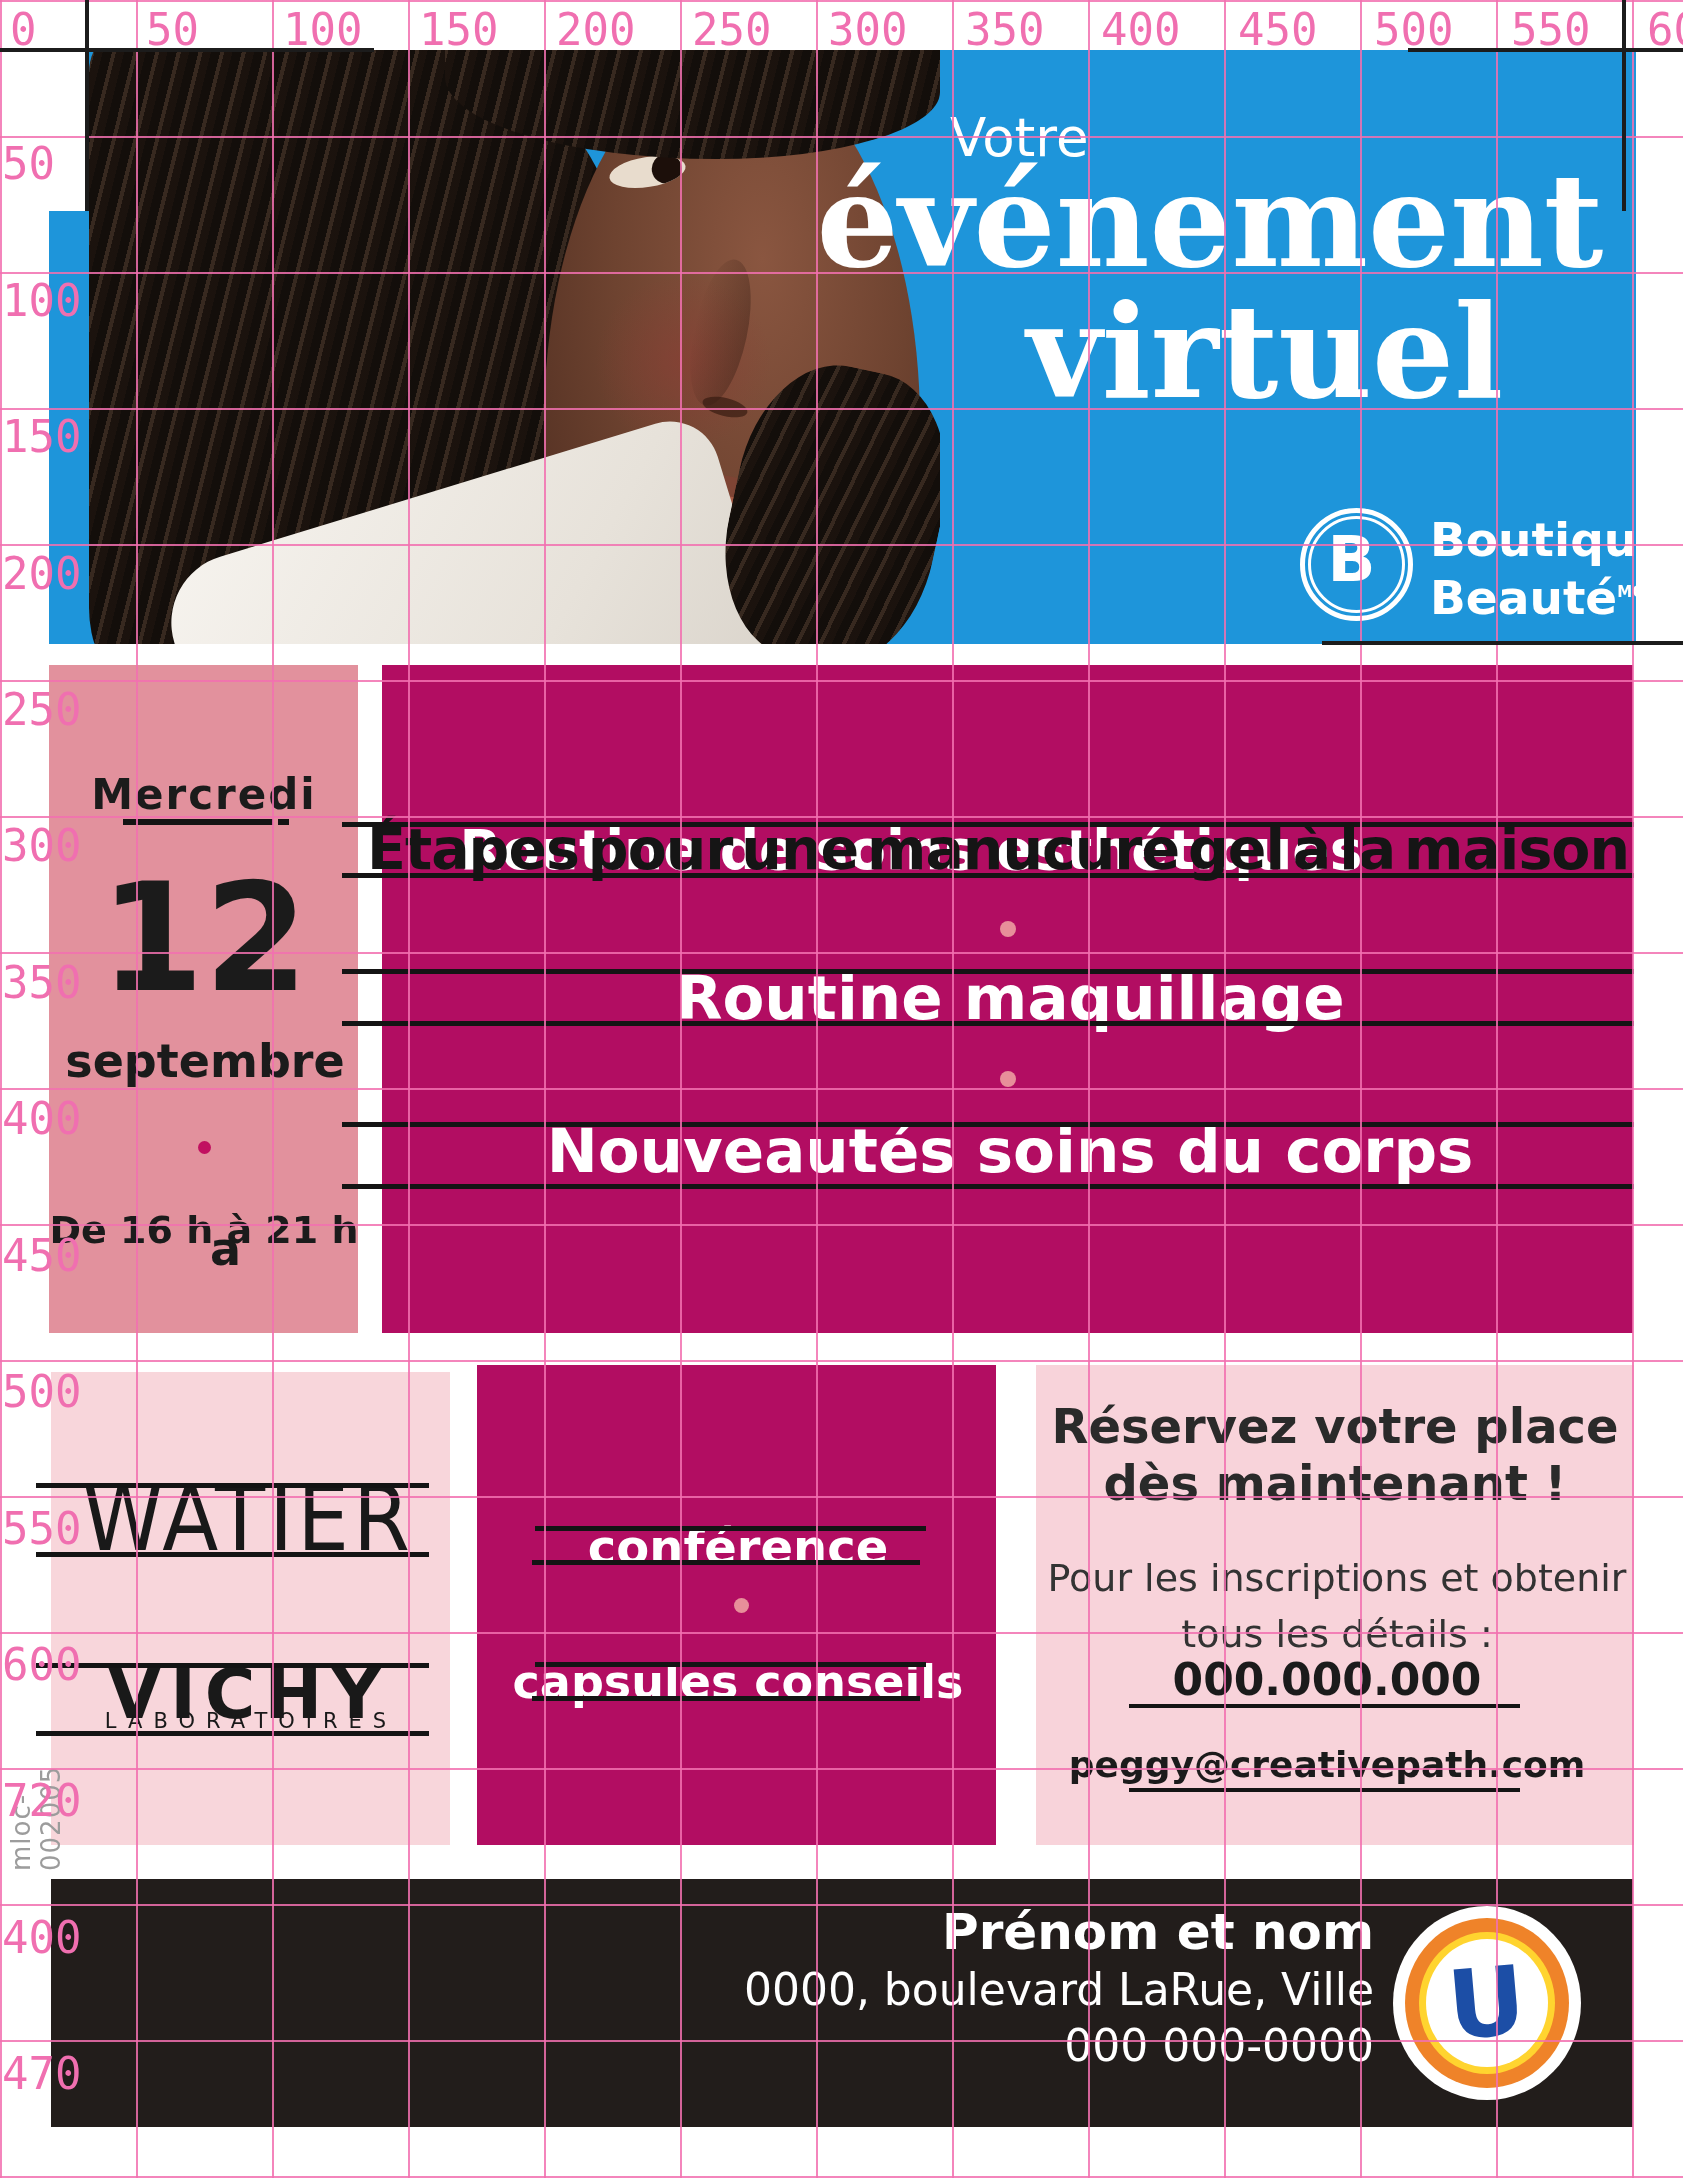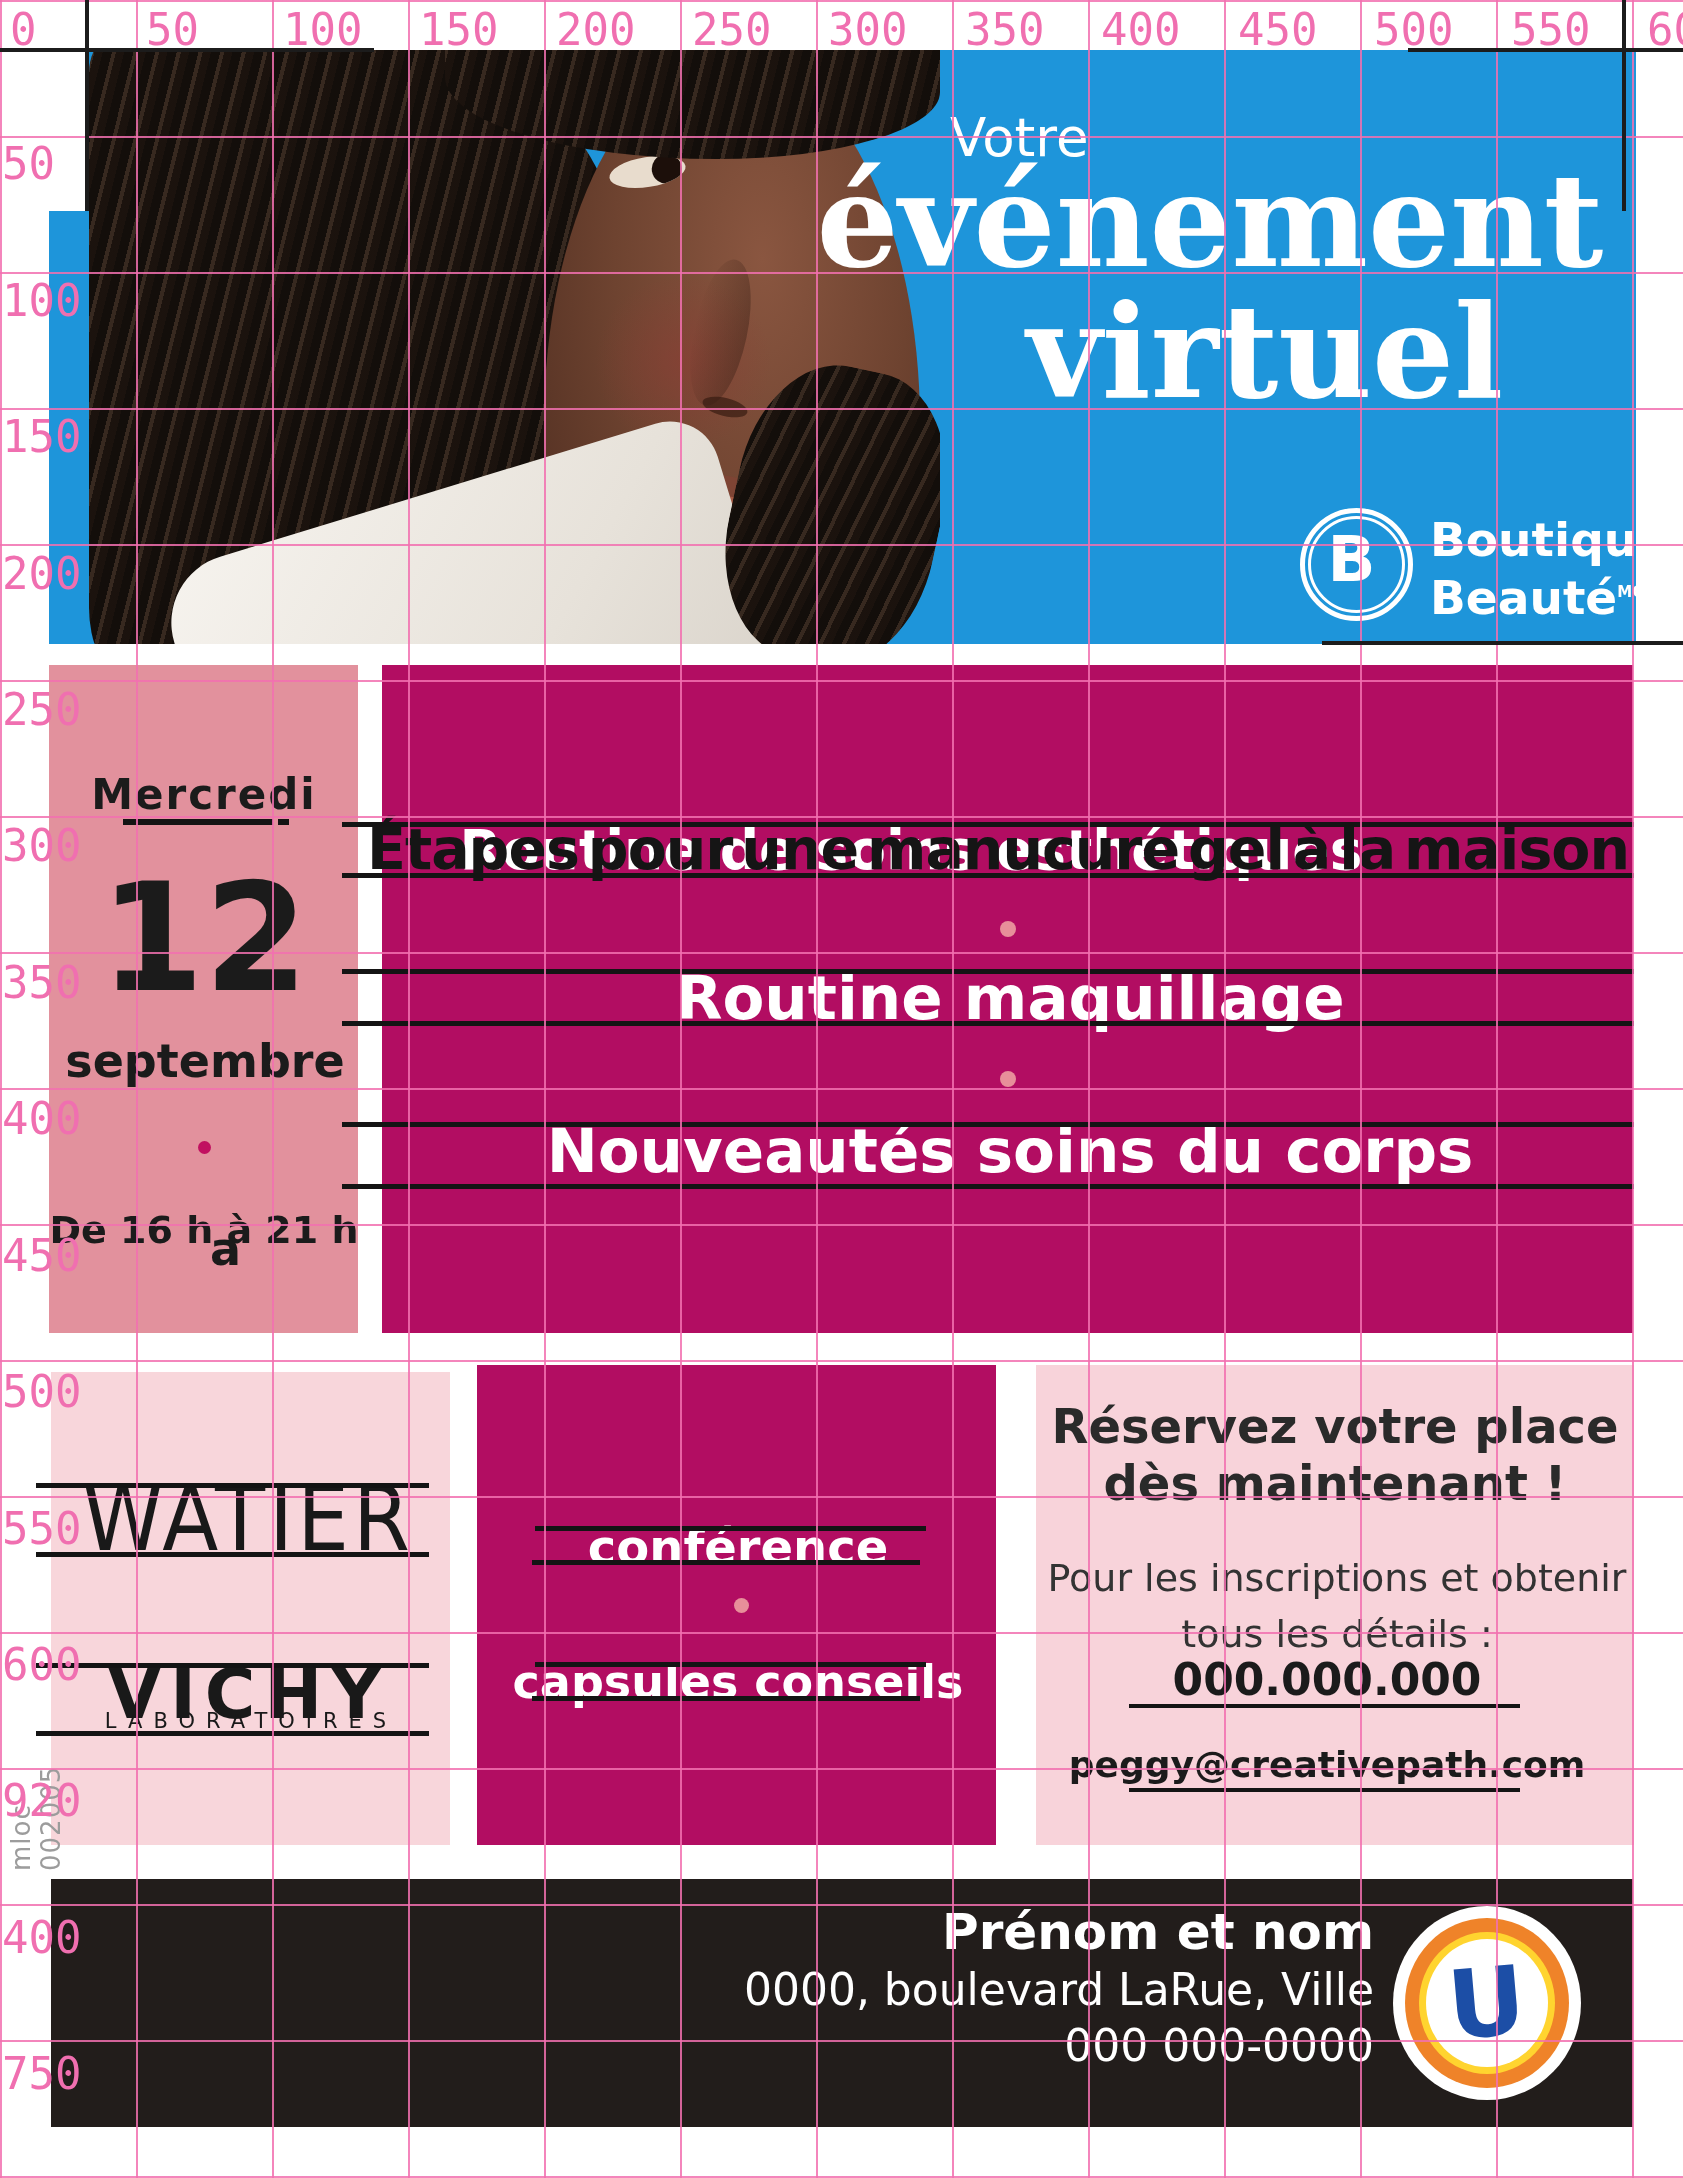--- a/index.html
+++ b/index.html
@@ -239,19 +239,19 @@
       <span class="rl" style="left: 2px; top: 415px;">150</span>
       <span class="rl" style="left: 2px; top: 552px;">200</span>
       <span class="rl" style="left: 2px; top: 688px;">250</span>
       <span class="rl" style="left: 2px; top: 824px;">300</span>
       <span class="rl" style="left: 2px; top: 961px;">350</span>
       <span class="rl" style="left: 2px; top: 1097px;">400</span>
       <span class="rl" style="left: 2px; top: 1234px;">450</span>
       <span class="rl" style="left: 2px; top: 1370px;">500</span>
       <span class="rl" style="left: 2px; top: 1507px;">550</span>
       <span class="rl" style="left: 2px; top: 1643px;">600</span>
-      <span class="rl" style="left: 2px; top: 1779px;">920</span>
+      <span class="rl" style="left: 2px; top: 1779px;">720</span>
       <span class="rl" style="left: 2px; top: 1916px;">400</span>
-      <span class="rl" style="left: 2px; top: 2052px;">750</span>
+      <span class="rl" style="left: 2px; top: 2052px;">470</span>
     </div>
 
 </div>
 
 
 </body></html>

